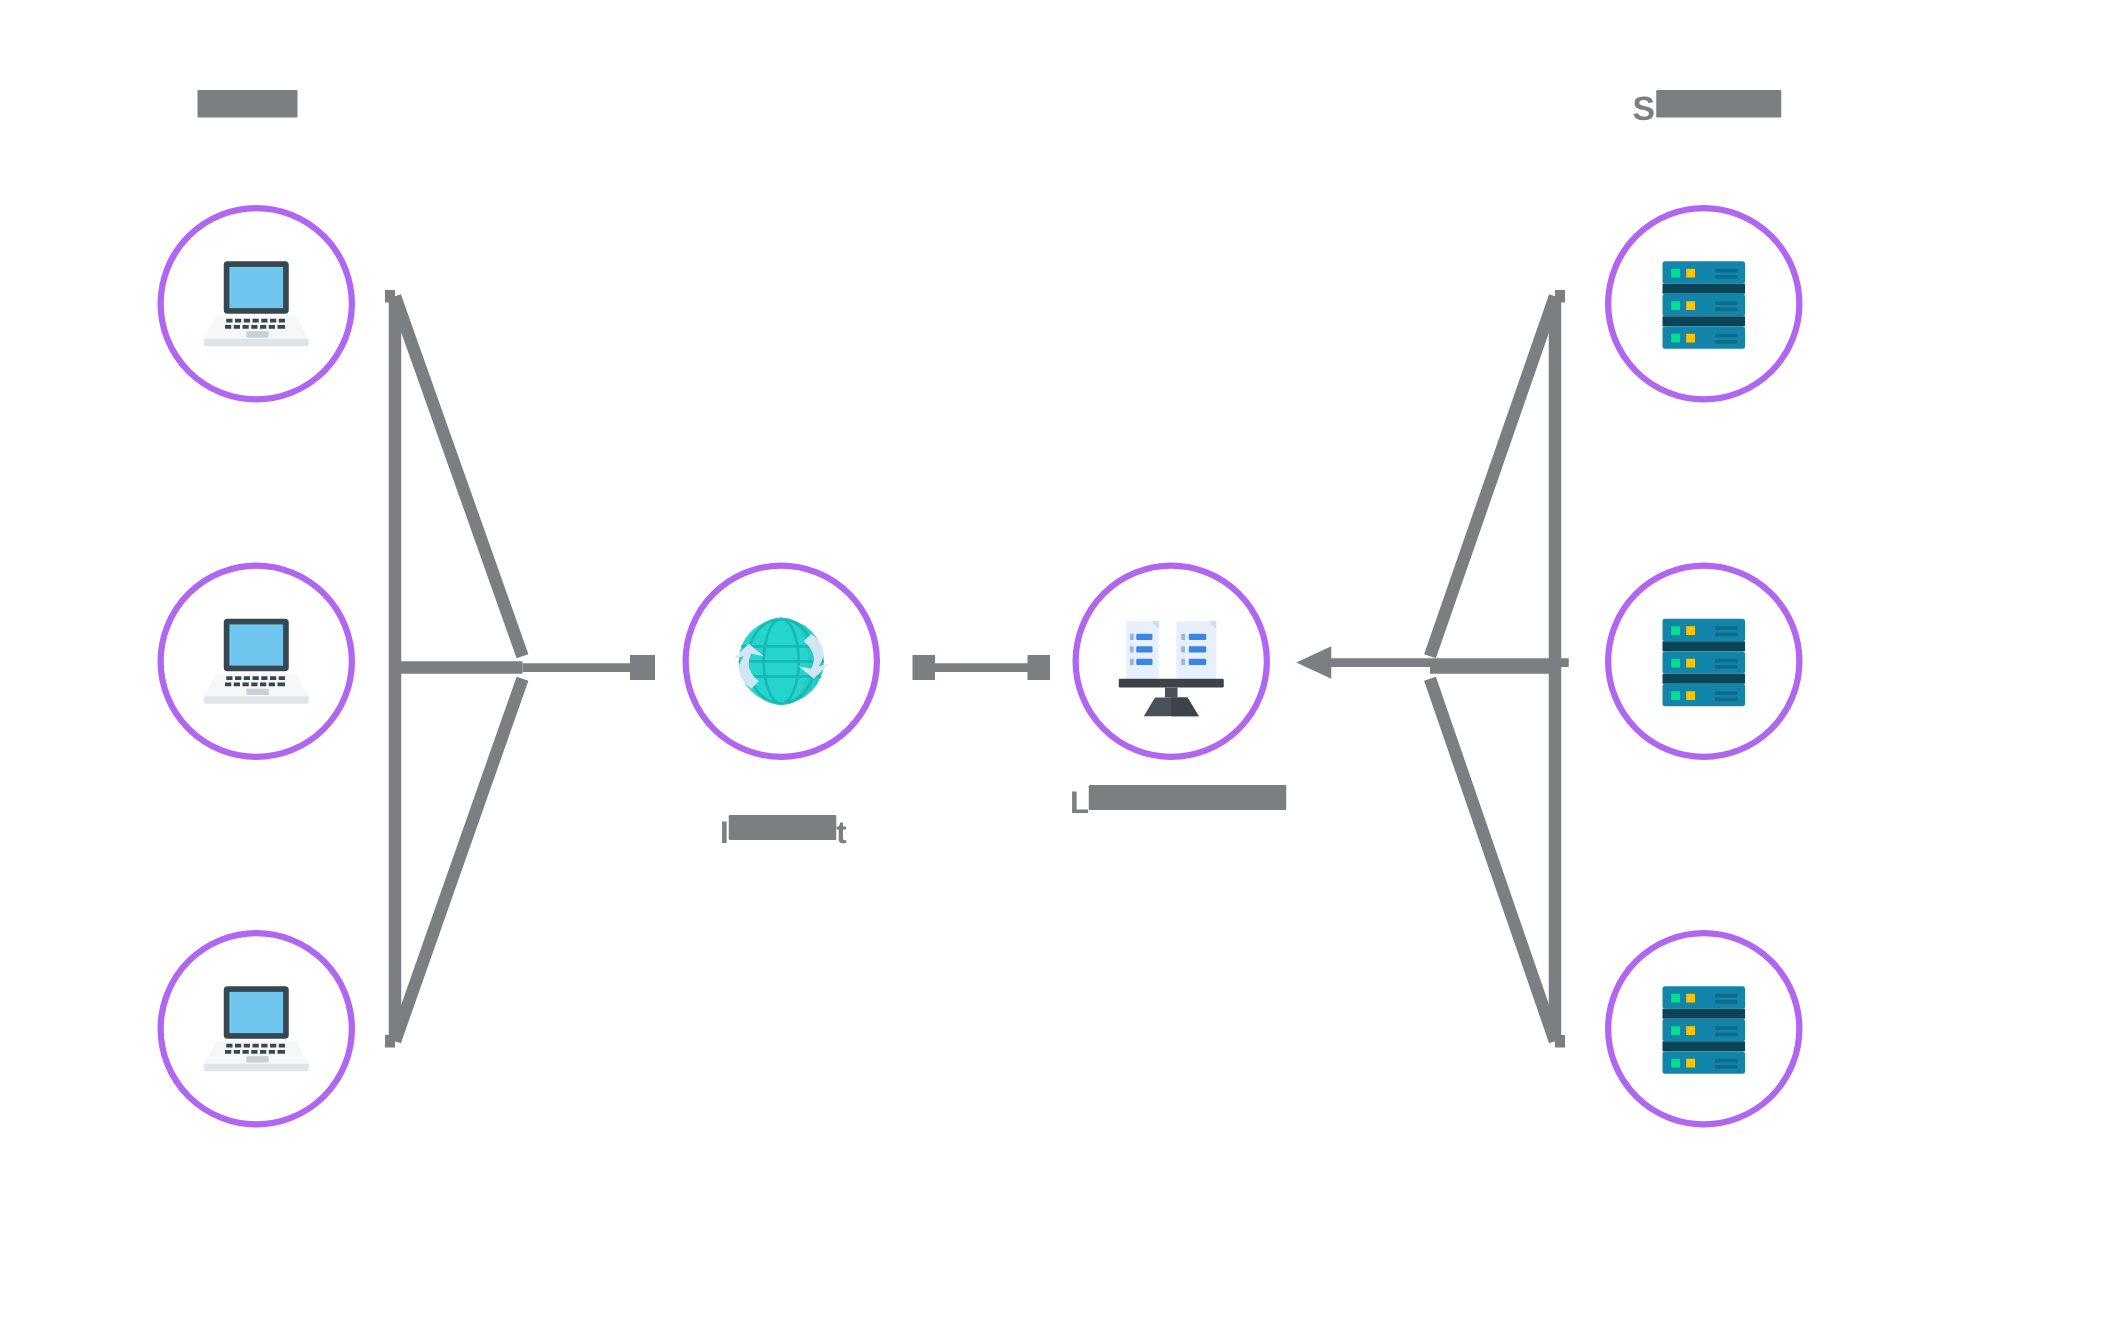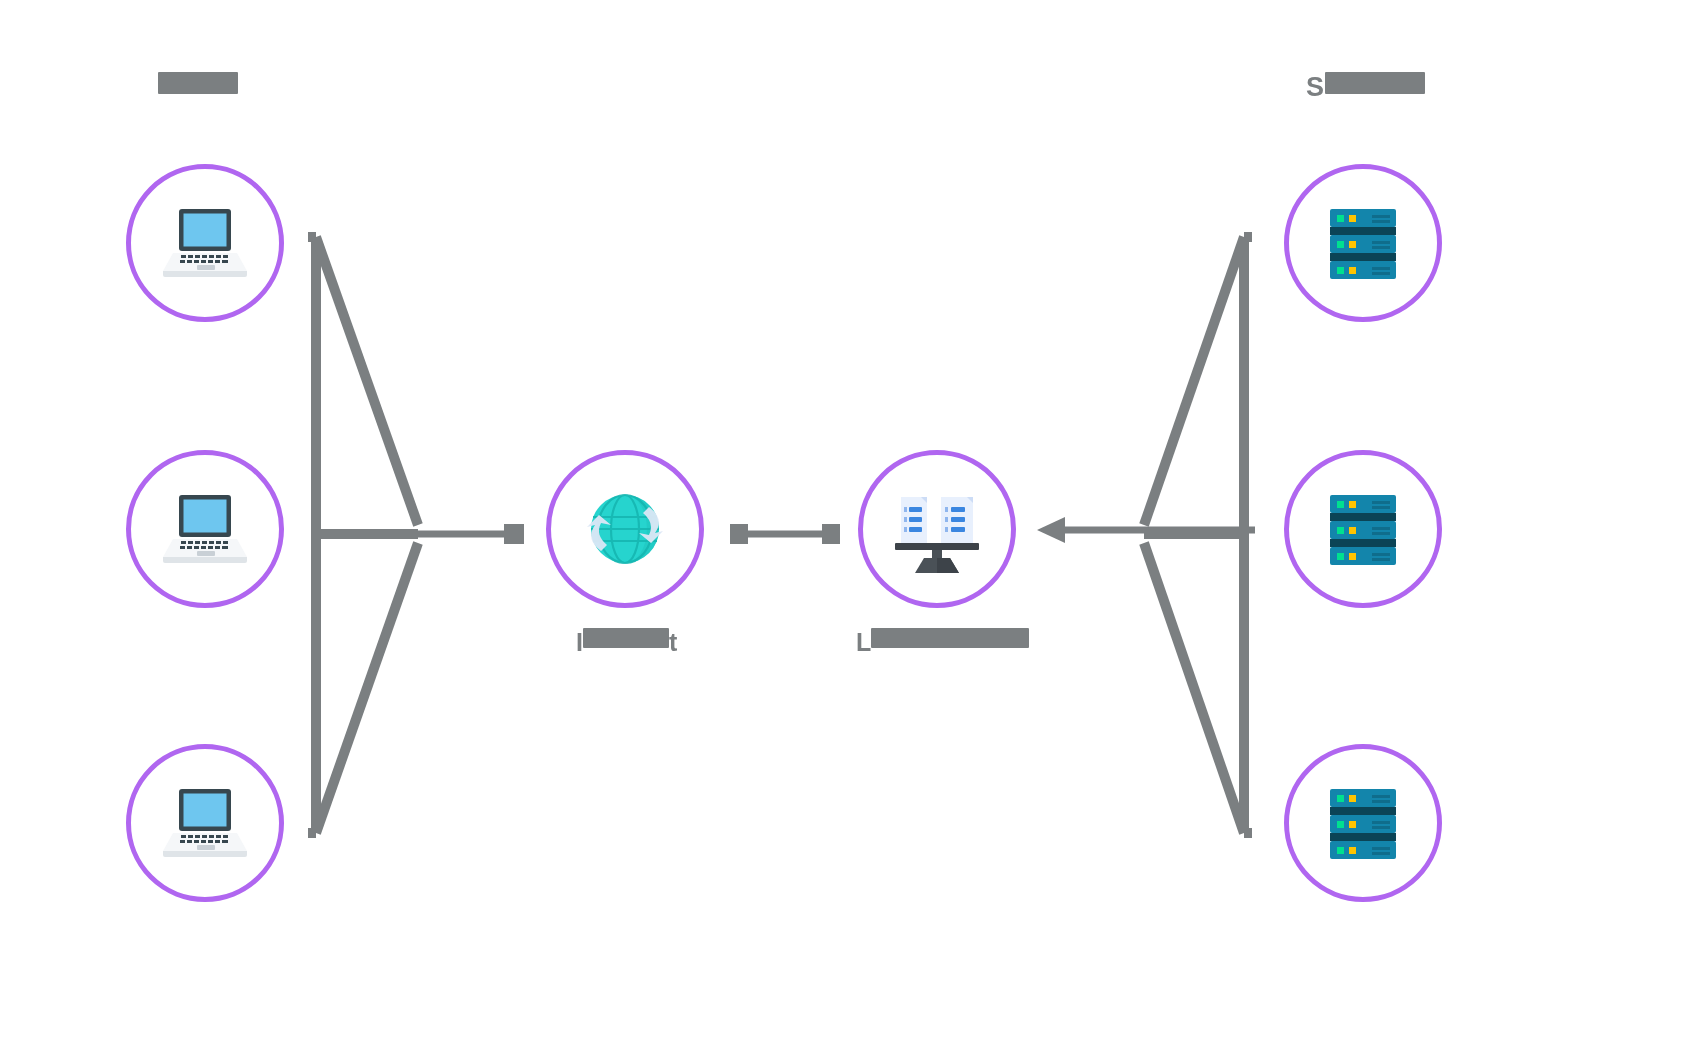--- a/index.html
+++ b/index.html
@@ -223,21 +223,21 @@
           <line x1="16" y1="36" x2="80" y2="36"></line>
           <line x1="14" y1="48" x2="82" y2="48"></line>
           <line x1="16" y1="60" x2="80" y2="60"></line>
         </g>
         <path d="M72 26 Q88 38 78 52 L86 50 L74 62 L62 52 L72 54 Q78 42 66 32 Z" fill="#dbe7f5" opacity="0.95"></path>
         <path d="M24 70 Q8 58 18 44 L10 46 L22 34 L34 44 L24 42 Q18 54 30 64 Z" fill="#dbe7f5" opacity="0.95"></path>
       </svg>
     </span>
   </div>
 
-  <div class="node-label" style="left:576px; top:628px;">
+  <div class="node-label" style="left:576px; top:652px;">
     <span>I</span><span class="redacted" style="width:86px; height:20px;">&nbsp;</span><span>t</span>
   </div>
 
   <div class="node node-md" style="left:858px; top:450px;">
     <span>
       <svg width="100" height="92" viewBox="0 0 100 92">
 
         <path d="M14 14 L40 14 L40 60 L14 60 Z" fill="#e8f0fd"></path>
         <path d="M34 14 L40 14 L40 20 Z" fill="#ccdcf6"></path>
         <g fill="#3a86e0">

